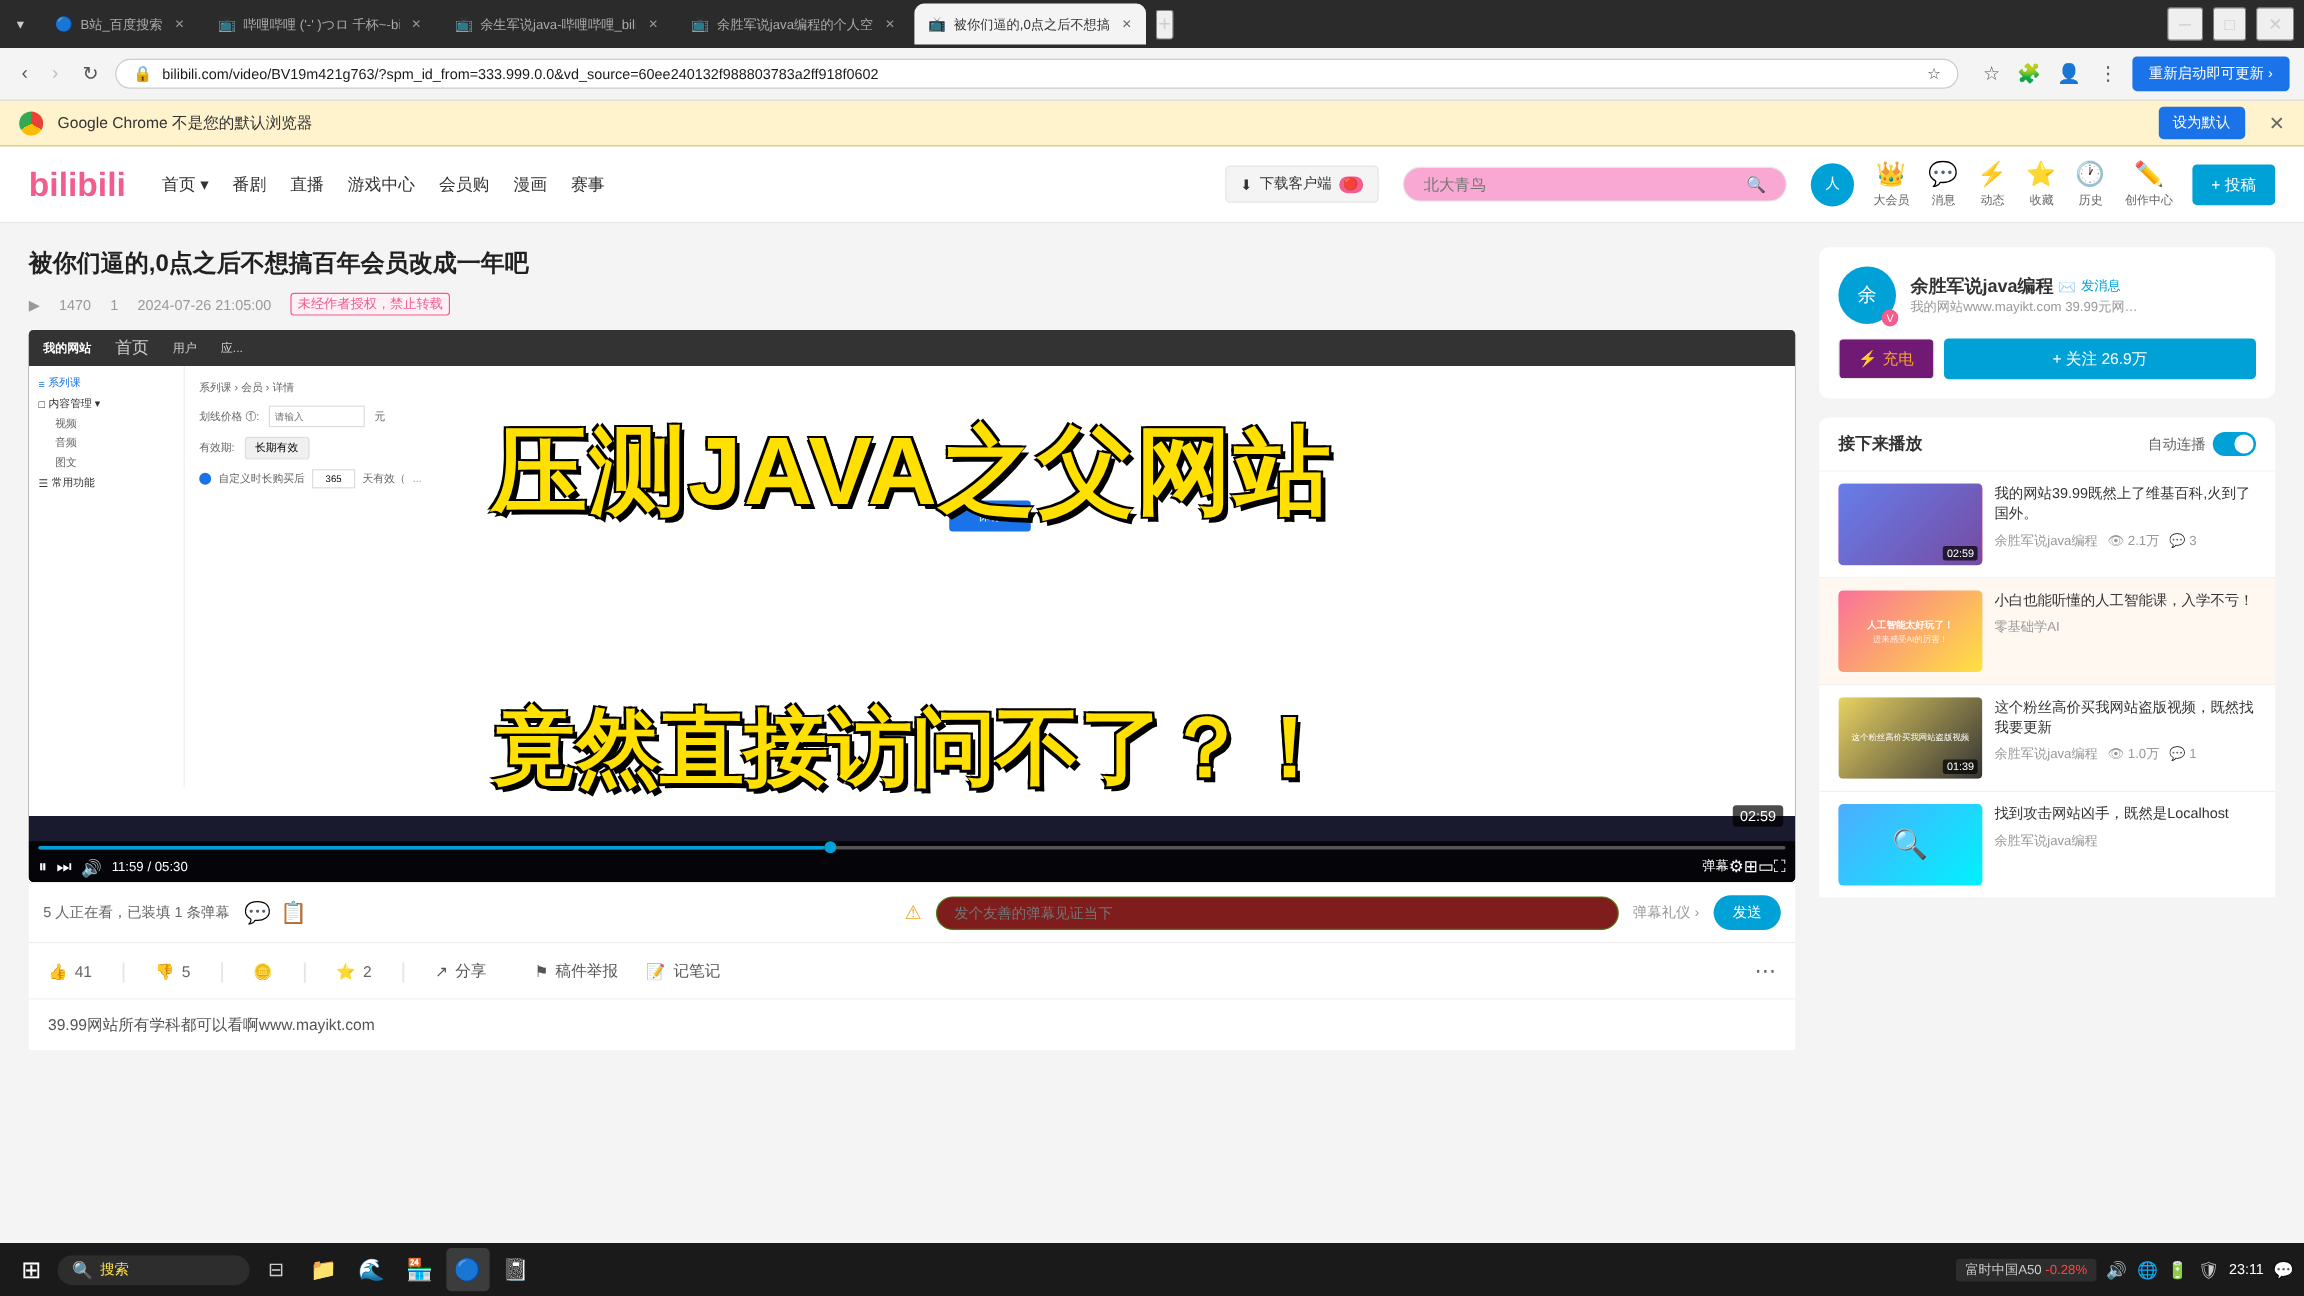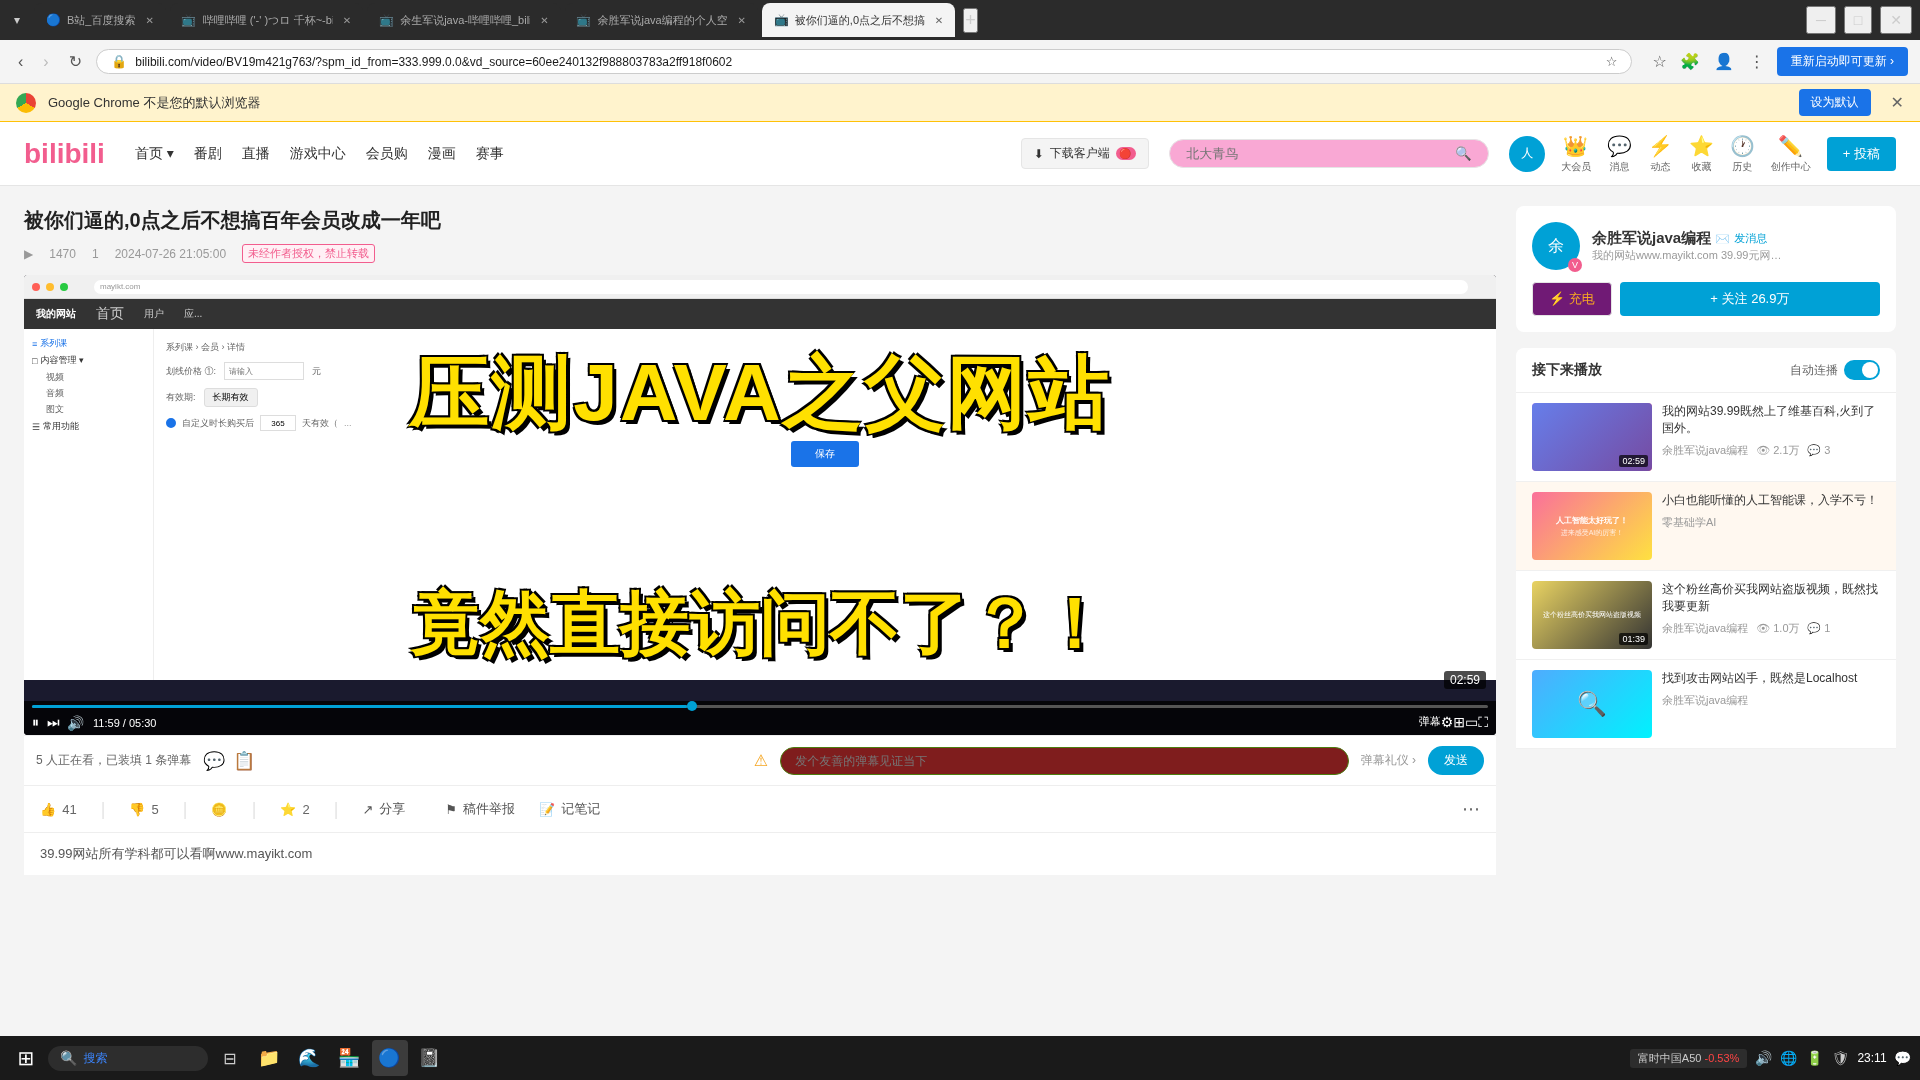--- a/index.html
+++ b/index.html
@@ -114,21 +114,21 @@
     .rec-item { background: white; display: flex; gap: 10px; padding: 10px 16px; border-bottom: 1px solid #f0f0f0; cursor: pointer; }
     .rec-thumbnail { width: 120px; height: 68px; border-radius: 4px; background: #ddd; flex-shrink: 0; position: relative; overflow: hidden; }
     .rec-info { flex: 1; min-width: 0; }
     .rec-video-title { font-size: 12px; color: #333; line-height: 1.4; margin-bottom: 6px; overflow: hidden; display: -webkit-box; -webkit-line-clamp: 2; -webkit-box-orient: vertical; }
     .rec-meta { font-size: 11px; color: #999; display: flex; align-items: center; gap: 8px; }
 
     
     .taskbar { position: fixed; bottom: 0; left: 0; right: 0; height: 44px; background: #1a1a1a; display: flex; align-items: center; padding: 0 8px; gap: 4px; z-index: 1000; }
     .taskbar-start { width: 36px; height: 36px; display: flex; align-items: center; justify-content: center; color: white; cursor: pointer; font-size: 20px; }
     .taskbar-search { display: flex; align-items: center; background: #2d2d2d; border-radius: 20px; padding: 4px 12px; gap: 6px; width: 160px; cursor: pointer; }
-    .taskbar-search-text { font-size: 12px; color: #3b82f6; }
+    .taskbar-search-text { font-size: 12px; color: #fde047; }
     .taskbar-icon { width: 36px; height: 36px; display: flex; align-items: center; justify-content: center; cursor: pointer; border-radius: 4px; }
     .taskbar-time { color: white; font-size: 12px; text-align: right; }
     .stock-info { color: #ccc; font-size: 11px; background: #2d2d2d; padding: 2px 8px; border-radius: 3px; }
     .stock-down { color: #ff4444; }
 
     
     .thumb-1 { background: linear-gradient(135deg, #f093fb 0%, #f5576c 100%); }
   </style>
 </head>
 <body>
@@ -263,26 +263,20 @@
       <span>1</span>
       <span>2024-07-26 21:05:00</span>
       <span class="no-repost">未经作者授权，禁止转载</span>
     </div>
 
     <div class="video-player">
       <div class="player-inner">
 
         <div style="position:absolute;top:0;left:0;width:100%;height:88%;background:white;overflow:hidden;">
 
-          <div style="background:#f0f0f0;height:24px;display:flex;align-items:center;padding:0 8px;gap:6px;border-bottom:1px solid #ddd;">
-            <div style="width:8px;height:8px;border-radius:50%;background:#ff5f57;"></div>
-            <div style="width:8px;height:8px;border-radius:50%;background:#ffbd2e;"></div>
-            <div style="width:8px;height:8px;border-radius:50%;background:#28ca41;"></div>
-            <div style="flex:1;background:white;border-radius:8px;height:14px;margin:0 20px;font-size:8px;display:flex;align-items:center;padding:0 6px;color:#999;">mayikt.com</div>
-          </div>
           <div style="display:flex;background:#333;height:30px;align-items:center;padding:0 12px;gap:20px;">
             <span style="color:white;font-size:10px;font-weight:bold;">我的网站</span>
             <span style="color:#ccc;font-size:14px;">首页</span>
             <span style="color:#ccc;font-size:10px;">用户</span>
             <span style="color:#ccc;font-size:10px;">应...</span>
           </div>
           <div style="display:flex;height:calc(100% - 54px);">
             <div style="width:130px;background:white;border-right:1px solid #eee;padding:8px;">
               <div style="font-size:9px;color:#1a73e8;margin-bottom:4px;cursor:pointer;display:flex;align-items:center;gap:3px;">
                 <span style="color:#1a73e8;">≡</span> 系列课
@@ -522,21 +516,21 @@
   </div>
   <div class="taskbar-icon" style="background:rgba(255,255,255,0.15);">
     <span style="font-size:18px;">🔵</span>
   </div>
   <div class="taskbar-icon">
     <span style="font-size:18px;">📓</span>
   </div>
   <div style="margin-left:auto;display:flex;align-items:center;gap:8px;">
     <div class="stock-info">
       <span>富时中国A50</span>
-      <span class="stock-down">-0.53%</span>
+      <span class="stock-down">-0.28%</span>
     </div>
     <span style="color:#ccc;font-size:14px;cursor:pointer;">🔊</span>
     <span style="color:#ccc;font-size:14px;cursor:pointer;">🌐</span>
     <span style="color:#ccc;font-size:14px;cursor:pointer;">🔋</span>
     <span style="color:#ccc;font-size:14px;cursor:pointer;">🛡</span>
     <div class="taskbar-time">
       <div>23:11</div>
     </div>
     <span style="color:#ccc;font-size:14px;cursor:pointer;">💬</span>
   </div>

